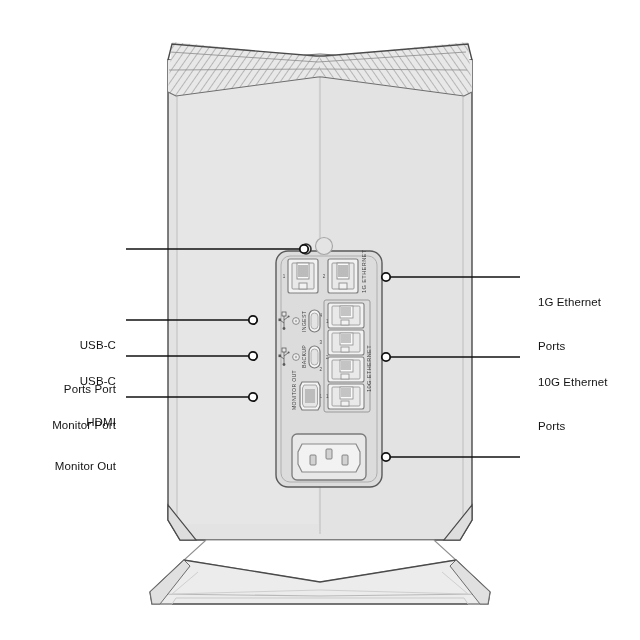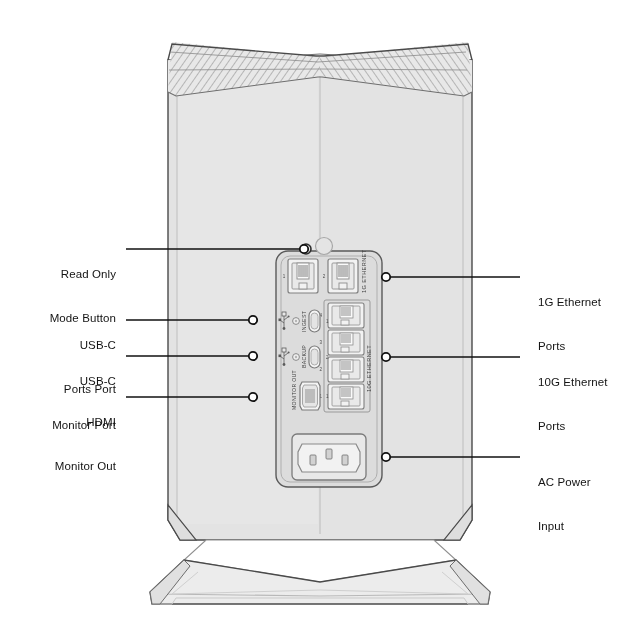--- a/index.html
+++ b/index.html
@@ -288,24 +288,20 @@
         <path d="M391,357 L520,357"></path>
         <circle cx="386" cy="357" r="4.2" fill="#ffffff" stroke="#111111" stroke-width="1.8"></circle>
       </g>
       <g>
         <path d="M391,457 L520,457"></path>
         <circle cx="386" cy="457" r="4.2" fill="#ffffff" stroke="#111111" stroke-width="1.8"></circle>
       </g>
     </g>
   </svg>
 
-  <div class="callout-label callout-left" style="left:20px; top:238px; width:96px;">
-    <div>Read Only</div>
-    <div>Mode Button</div>
-  </div>
 
   <div class="callout-label callout-left" style="left:20px; top:309px; width:96px;">
     <div>USB-C</div>
     <div>Ports Port</div>
   </div>
 
   <div class="callout-label callout-left" style="left:20px; top:345px; width:96px;">
     <div>USB-C</div>
     <div>Monitor Port</div>
   </div>
@@ -318,18 +314,14 @@
   <div class="callout-label callout-right" style="left:538px; top:266px;">
     <div>1G Ethernet</div>
     <div>Ports</div>
   </div>
 
   <div class="callout-label callout-right" style="left:538px; top:346px;">
     <div>10G Ethernet</div>
     <div>Ports</div>
   </div>
 
-  <div class="callout-label callout-right" style="left:538px; top:446px;">
-    <div>AC Power</div>
-    <div>Input</div>
-  </div>
 
 </div>
 
 </body></html>

